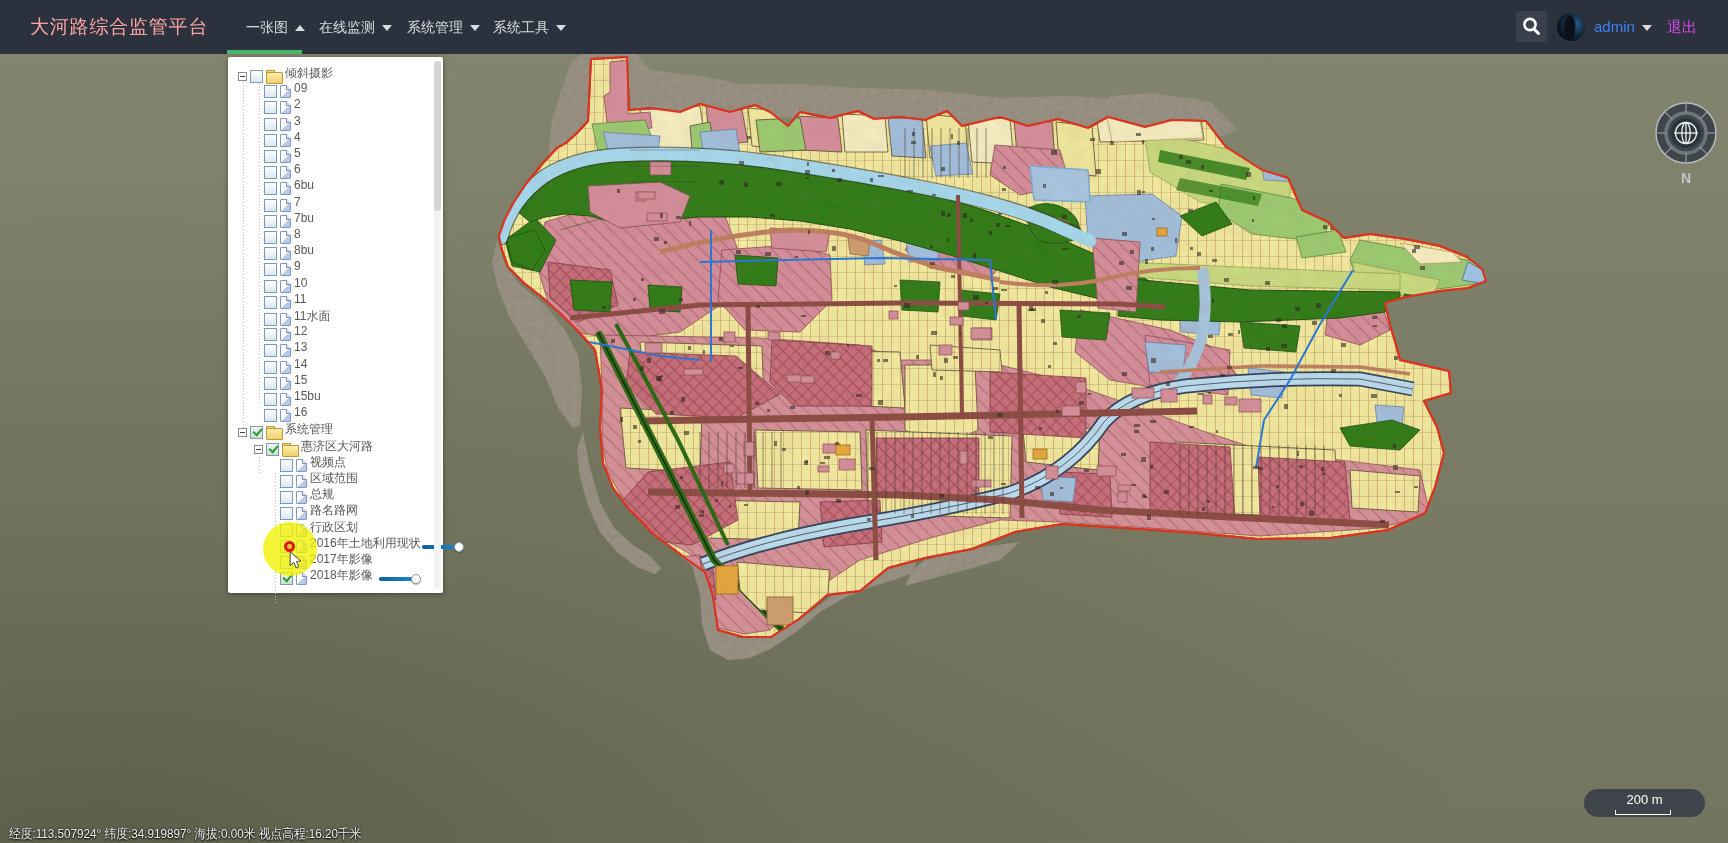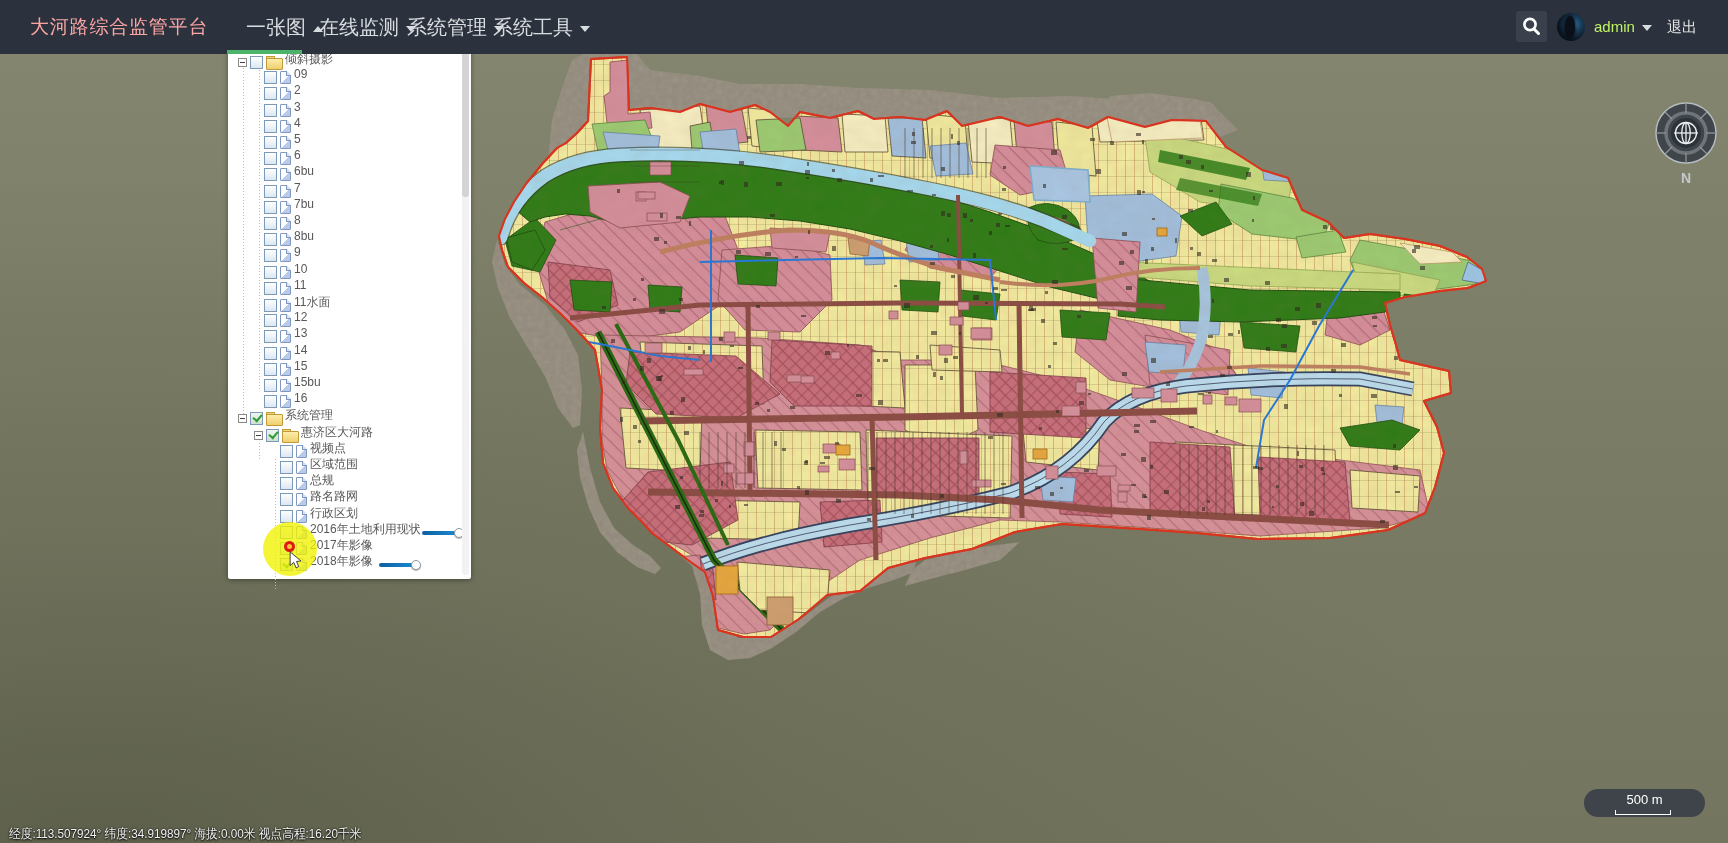--- a/index.html
+++ b/index.html
@@ -1,29 +1,29 @@
 <!DOCTYPE html>
 <html><head><meta charset="utf-8">
 <style>
 *{margin:0;padding:0;box-sizing:border-box}
 html,body{width:1728px;height:843px;overflow:hidden;background:#70725e;font-family:"Liberation Sans",sans-serif}
 #stage{position:relative;width:1728px;height:843px}
 #hdr{position:absolute;left:0;top:0;width:1728px;height:54px;background:#2c323d;z-index:20}
 #title{position:absolute;left:30px;top:0;height:54px;line-height:54px;color:#fca5a5;font-size:19px;letter-spacing:0.8px}
-.mi{position:absolute;top:0;height:54px;line-height:54px;color:#d8dce0;font-size:20px}
+.mi{position:absolute;top:0;height:54px;line-height:54px;color:#d8dce0;font-size:14px}
 .car{display:inline-block;width:0;height:0;border-left:5px solid transparent;border-right:5px solid transparent;margin-left:7px;vertical-align:middle}
 .cdn{border-top:6px solid #d8dce0}
 .cup{border-bottom:6px solid #d8dce0}
 #uline{position:absolute;left:227px;top:50px;width:75px;height:4px;background:#4cb36a}
 #srch{position:absolute;left:1516px;top:11px;width:31px;height:31px;background:#3a414d;border-radius:3px}
 #avatar{position:absolute;left:1557px;top:13px;width:28px;height:28px;border-radius:50%;background:radial-gradient(circle at 62% 40%, #2e6e9e 0%, #1b3c58 30%, #0a1420 65%, #05080e 100%)}
 #avatar:after{content:"";position:absolute;left:8px;top:3px;width:10px;height:22px;border-radius:50%;background:#0b1018;box-shadow:0 0 3px #000}
-#admin{position:absolute;left:1594px;top:0;height:54px;line-height:54px;color:#bef264;font-size:15px}
-#logout{position:absolute;left:1667px;top:0;height:43px;line-height:54px;color:#e5e5e5;font-size:15px}
-#panel{position:absolute;left:228px;top:43px;width:243px;height:536px;background:#fff;border-radius:2px;box-shadow:0 1px 5px rgba(0,0,0,.4);z-index:10}
+#admin{position:absolute;left:1594px;top:0;height:54px;line-height:54px;color:#3b82f6;font-size:15px}
+#logout{position:absolute;left:1667px;top:0;height:43px;line-height:54px;color:#d946ef;font-size:15px}
+#panel{position:absolute;left:228px;top:57px;width:215px;height:536px;background:#fff;border-radius:2px;box-shadow:0 1px 5px rgba(0,0,0,.4);z-index:10}
 #panel .sb{position:absolute;right:2px;top:4px;width:7px;height:528px;background:#f2f2f2;border-radius:3px}
 #panel .sbt{position:absolute;right:2px;top:4px;width:7px;height:150px;background:#d4d4d4;border-radius:3px}
 .trow{position:absolute;height:16px;white-space:nowrap;font-size:12px;color:#585858}
 .trow span.lbl{position:relative;top:-3px;margin-left:3px}
 .tg{display:inline-block;width:9px;height:9px;border:1px solid #8a8a8a;background:#fff;vertical-align:middle;position:relative;margin-right:3px}
 .tg:after{content:"";position:absolute;left:1px;top:3px;width:5px;height:1px;background:#444}
 .cb{display:inline-block;width:13px;height:13px;border:1px solid #7c99b6;background:linear-gradient(180deg,#fefefe,#dce7f2);vertical-align:middle;position:relative;margin-right:3px}
 .cb.on{background:linear-gradient(180deg,#eef5ee,#cfe0cf)}
 .cb.on:after{content:"";position:absolute;left:2px;top:1px;width:7px;height:4px;border-left:2.5px solid #2e9b33;border-bottom:2.5px solid #2e9b33;transform:rotate(-50deg)}
 .fold{display:inline-block;width:16px;height:13px;position:relative;vertical-align:middle}
@@ -618,21 +618,21 @@
 <div class="sb"></div>
       <div class="sbt"></div>
 </div>
 <div id="hl"></div>
     <div id="hlr"></div>
 <svg style="position:absolute;left:289px;top:551px;z-index:13" width="15" height="20" viewBox="0 0 16 22">
       <path d="M1,1 L1,16 L5,12.5 L7.5,18.5 L10.5,17.2 L8,11.5 L13,11 Z" fill="#fff" stroke="#333" stroke-width="1"></path>
     </svg>
 <div id="status">经度:113.507924° 纬度:34.919897° 海拔:0.00米 视点高程:16.20千米</div>
 <div id="pill">
-      <div class="t">500 m</div>
+      <div class="t">200 m</div>
       <div class="br"></div>
     </div>
 <svg id="compass" width="68" height="90" viewBox="0 0 68 90">
 <circle cx="34" cy="34" r="30" fill="#3a4147" opacity="0.93"></circle>
 <circle cx="34" cy="34" r="30" fill="none" stroke="#b5bcc1" stroke-width="1.5"></circle>
 <circle cx="34" cy="34" r="20" fill="none" stroke="#767e84" stroke-width="3.5" opacity="0.85"></circle>
 <g stroke="#8d959b" stroke-width="1.3">
 <line x1="34" y1="4" x2="34" y2="14"></line>
         <line x1="34" y1="54" x2="34" y2="64"></line>
 <line x1="4" y1="34" x2="14" y2="34"></line>

